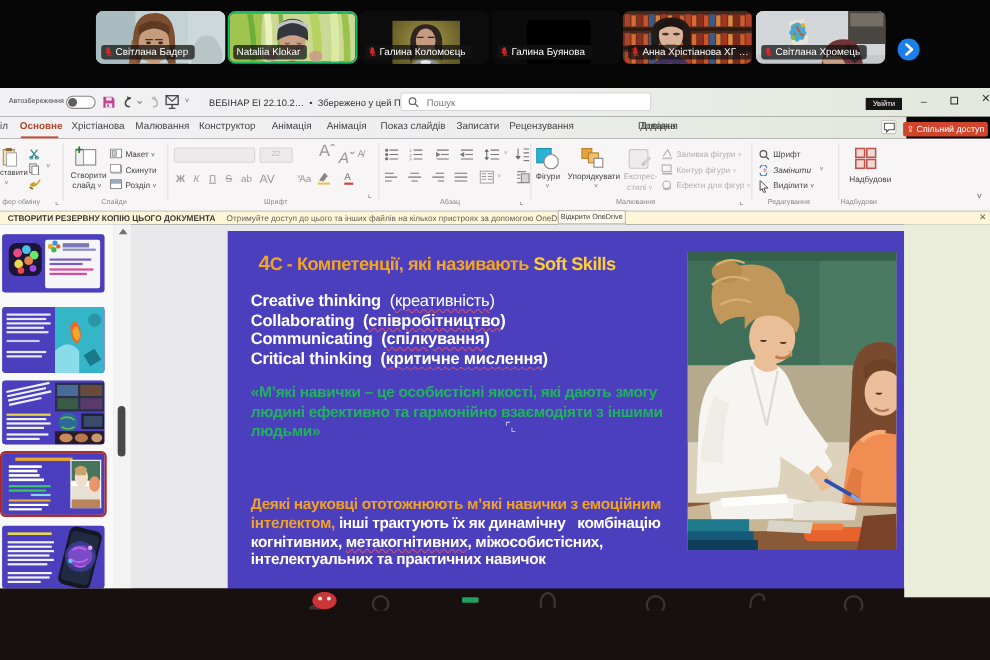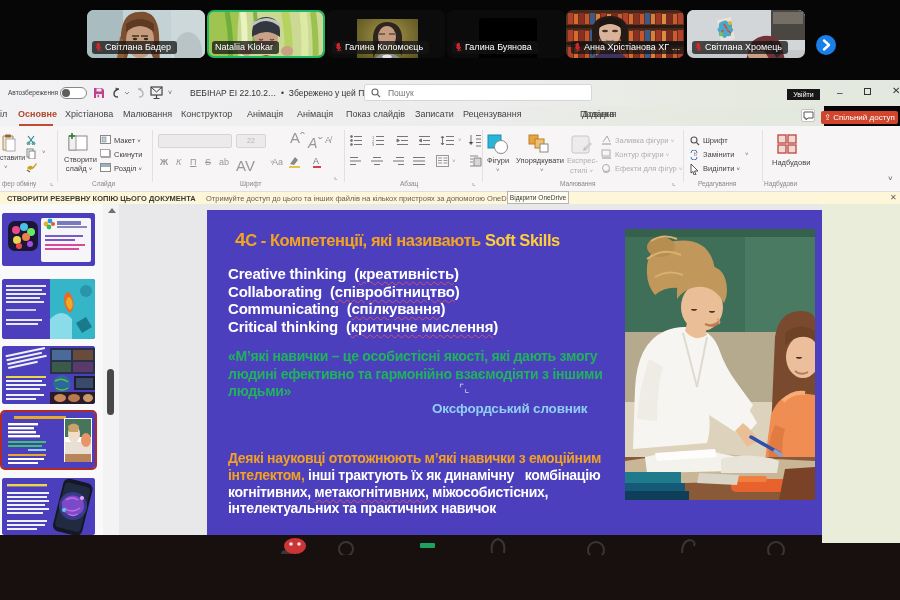--- a/index.html
+++ b/index.html
@@ -284,21 +284,21 @@
     <span class="abs" style="left:236px; top:8px; width:30px; height:14px; background:#eceaea; border:1px solid #d8d6d4; border-radius:2px;"></span>
     <span class="abs" style="left:247px; top:11px; font-size:7px; color:#b8b6b4;">22</span>
     <span class="abs" style="left:290px; top:3px; font-size:15px; color:#9a9896;">Aˆ</span>
     <span class="abs" style="left:308px; top:9px; font-size:14px; color:#9a9896;font-style:italic;">Aˇ</span>
     <span class="abs" style="left:325px; top:9px; font-size:9px; color:#9a9896;">A̸</span>
     <span class="abs" style="left:160px; top:31px; font-size:9px; color:#9a9896; font-weight:bold;">Ж</span>
     <span class="abs" style="left:176px; top:31px; font-size:9px; color:#9a9896; font-style:italic;">К</span>
     <span class="abs" style="left:190px; top:31px; font-size:9px; color:#9a9896; text-decoration:underline;">П</span>
     <span class="abs" style="left:205px; top:31px; font-size:9px; color:#9a9896; text-decoration:line-through;">S</span>
     <span class="abs" style="left:219px; top:31px; font-size:9px; color:#9a9896;">ab</span>
-    <span class="abs" style="left:236px; top:31px; font-size:15px; color:#9a9896;">AV</span>
+    <span class="abs" style="left:236px; top:31px; font-size:11px; color:#9a9896;">AV</span>
     <span class="abs" style="left:272px; top:31px; font-size:9px; color:#9a9896;">Aa</span>
     <span class="abs" style="left:270px; top:33px; font-size:6px; color:#9a9896;">˅</span>
     <svg class="abs" style="left:288px; top:30px;" width="14" height="12" viewBox="0 0 14 12">
         <path d="M2 8 L7 1 L10 4 L6 9 Z" fill="#888"></path>
         <rect x="1" y="10" width="11" height="2" fill="#e4c44a"></rect>
       </svg>
     <span class="abs" style="left:313px; top:30px; font-size:9px; color:#777;">А<span class="abs" style="left:0; top:10px; width:8px; height:2px; background:#c44;"></span></span>
     <span class="abs" style="left:334px; top:46px; font-size:8px; color:#8a8886;">⌞</span>
     <div class="vsep" style="left:344px;"></div>
     
@@ -420,21 +420,21 @@
     
     <svg class="abs" style="left:690px; top:10px;" width="10" height="10" viewBox="0 0 10 10">
         <circle cx="4" cy="4" r="3" fill="none" stroke="#555" stroke-width="1.1"></circle>
         <path d="M6.5 6.5 L9 9" stroke="#555" stroke-width="1.1"></path>
       </svg>
     <span class="abs" style="left:703px; top:10px; font-size:7.5px; color:#444;">Шрифт</span>
     <svg class="abs" style="left:689px; top:24px;" width="12" height="10" viewBox="0 0 12 10">
         <path d="M2 3 a3 3 0 0 1 6 0 M2 7 a3 3 0 0 0 6 0" stroke="#3a78c2" stroke-width="1" fill="none"></path>
         <text x="5" y="6" font-size="5" fill="#b14a2e">b</text>
       </svg>
-    <span class="abs" style="left:703px; top:24px; font-size:7.5px; color:#444;">Замінити</span>
+    <span class="abs" style="left:703px; top:24px; font-size:7.5px; color:#444;font-style:italic;">Замінити</span>
     <span class="abs" style="left:745px; top:25px; font-size:6px; color:#666;">˅</span>
     <svg class="abs" style="left:690px; top:38px;" width="9" height="11" viewBox="0 0 9 11">
         <path d="M1 0 L8 7 L4.5 7 L6 11 L4 11 L3 7.5 L1 9 Z" fill="#fff" stroke="#444" stroke-width=".9"></path>
       </svg>
     <span class="abs" style="left:703px; top:38px; font-size:7.5px; color:#444;">Виділити <span style="font-size:6px;">˅</span></span>
     <div class="vsep" style="left:762px;"></div>
     
     <svg class="abs" style="left:776px; top:7px;" width="22" height="22" viewBox="0 0 22 22">
         <g fill="#f0d9d4" stroke="#c0504a" stroke-width="1.4">
           <rect x="2" y="2" width="8" height="8"></rect>
@@ -592,27 +592,26 @@
         </svg>
       </div>
     </div>
     <div id="scrollcol">
       <span class="abs" style="left:5px; top:4px; width:0; height:0; border-left:4px solid transparent; border-right:4px solid transparent; border-bottom:5px solid #707070;"></span>
       <span class="abs" style="left:4px; top:165px; width:7px; height:46px; background:#484848; border-radius:4px;"></span>
     </div>
     <div id="slide">
       <div class="abs" style="left:28px; top:19px; font-size:16.5px; font-weight:bold; color:#f4a41e; letter-spacing:-0.45px;"><span style="font-size:19px;">4</span>С - Компетенції, які називають <span style="color:#ffce3a;">Soft Skills</span></div>
       <div class="abs" style="left:21px; top:55px; font-size:15px; font-weight:bold; color:#fff; line-height:17.5px; letter-spacing:-0.2px;">
-        Creative thinking&nbsp; <span style="font-weight:bold;">(<span class="sq">креативність</span>)</span><br>
+        Creative thinking&nbsp; <span style="font-weight:normal;">(<span class="sq">креативність</span>)</span><br>
         Collaborating&nbsp; (<span class="sq">співробітництво</span>)<br>
         Communicating&nbsp; (<span class="sq">спілкування</span>)<br>
         Critical thinking&nbsp; (<span class="sq">критичне мислення</span>)
       </div>
       <div class="abs" style="left:21px; top:138px; font-size:14px; font-weight:bold; color:#1fb35b; line-height:17.5px; width:384px; letter-spacing:-0.25px;">«Мʼякі навички – це особистісні якості, які дають змогу людині ефективно та гармонійно взаємодіяти з іншими людьми»</div>
-      <div class="abs" style="left:225px; top:191px; font-size:13.5px; font-weight:bold; color:#8fd0f2; letter-spacing:-0.2px;">Оксфордський словник</div>
       <div class="abs" style="left:252px; top:172px; color:#cfd0e8; font-size:11px;">⌜⌞</div>
       <div class="abs" style="left:21px; top:240px; font-size:14px; font-weight:bold; line-height:16.8px; width:400px; color:#fff; letter-spacing:-0.3px;"><span style="color:#f2a122;">Деякі науковці ототожнюють мʼякі навички з емоційним інтелектом,</span> інші трактують їх як динамічну&nbsp;&nbsp; комбінацію когнітивних, <span class="sq">метакогнітивних</span>, міжособистісних, інтелектуальних та практичних навичок</div>
 
       <svg class="abs" style="left:418px; top:19px;" width="190" height="271" viewBox="0 0 190 271">
         <rect width="190" height="271" fill="#ddd3bd"></rect>
 
         <rect x="0" y="0" width="190" height="105" fill="#3f6f58"></rect>
         <rect x="120" y="0" width="70" height="105" fill="#4a7a62"></rect>
         <rect x="0" y="0" width="190" height="8" fill="#35604a"></rect>
 

